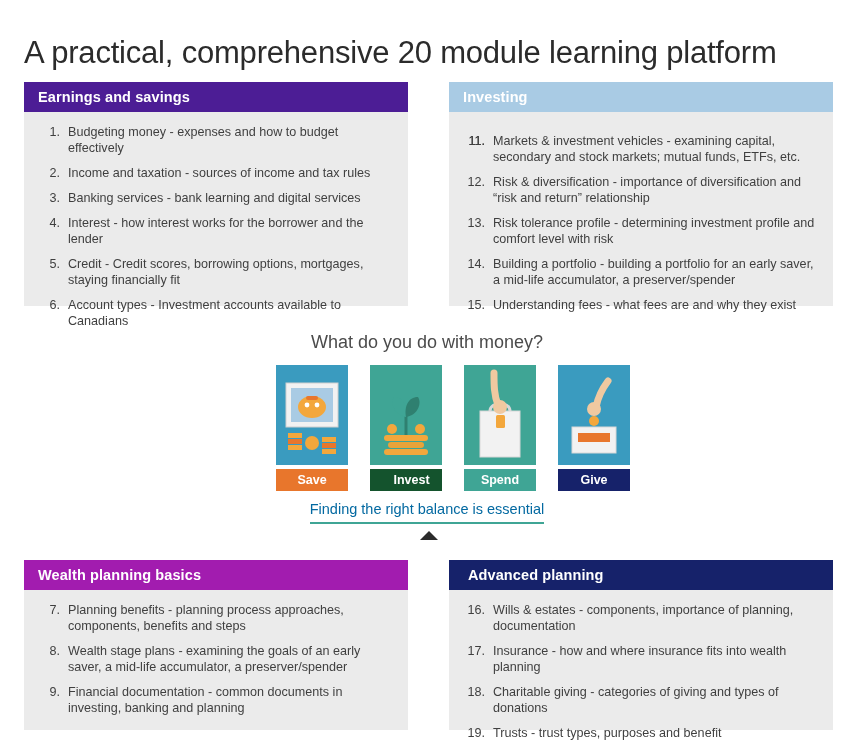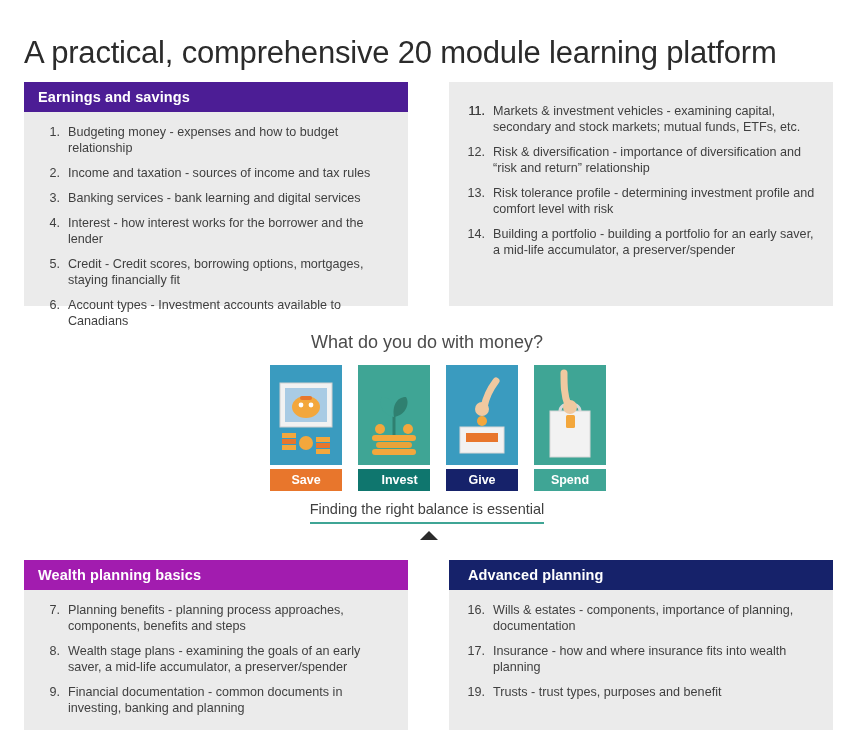--- a/index.html
+++ b/index.html
@@ -90,56 +90,57 @@
   .tiles {
     position: absolute;
     top: 365px;
     left: 270px;
     width: 320px;
     display: flex;
     gap: 16px;
   }
   .tile {
     width: 72px;
+    margin-left: 6px;
   }
   .tile .art {
     width: 72px;
     height: 100px;
     position: relative;
     overflow: hidden;
   }
   .tile .label {
     height: 22px;
     line-height: 22px;
     text-align: center;
     color: #ffffff;
     font-size: 12.5px;
     font-weight: bold;
     margin-top: 4px;
   }
   #tile-save .art { background: #3a9bbf; }
   #tile-save .label { background: #e8762c; }
   #tile-invest .art { background: #3fa595; }
-  #tile-invest .label { background: #0f766e; padding-left: 11px; }
+  #tile-invest .label { background: #14532d; padding-left: 11px; }
   #tile-spend .art { background: #3fa595; }
   #tile-spend .label { background: #3fa595; }
   #tile-give .art { background: #3a9bbf; }
   #tile-give .label { background: #16226a; }
 
   .balance-wrap {
     position: absolute;
     top: 500px;
     left: 0;
     width: 854px;
     text-align: center;
   }
   .balance-text {
     display: inline-block;
     font-size: 14.5px;
-    color: #404040;
+    color: #0369a1;
     padding-bottom: 5px;
     border-bottom: 2px solid #3fa595;
   }
   .triangle {
     position: absolute;
     top: 531px;
     left: 420px;
     width: 0;
     height: 0;
     border-left: 9px solid transparent;
@@ -149,38 +150,40 @@
 </style>
 </head>
 <body>
 
 <h1 class="page-title">A practical, comprehensive 20 module learning platform</h1>
 
 <div class="panel" id="panel-earnings">
   <div class="panel-header">Earnings and savings</div>
   <div class="panel-body">
     <ol class="items">
-      <li><span class="num">1.</span><span>Budgeting money - expenses and how to budget relationship</span></li>
+      <li><span class="num">1.</span><span>Budgeting money - expenses and how to budget effectively</span></li>
       <li><span class="num">2.</span><span>Income and taxation - sources of income and tax rules</span></li>
       <li><span class="num">3.</span><span>Banking services - bank learning and digital services</span></li>
       <li><span class="num">4.</span><span>Interest - how interest works for the borrower and the lender</span></li>
       <li><span class="num">5.</span><span>Credit - Credit scores, borrowing options, mortgages, staying financially fit</span></li>
       <li><span class="num">6.</span><span>Account types - Investment accounts available to Canadians</span></li>
     </ol>
   </div>
 </div>
 
 <div class="panel" id="panel-investing">
+  <div class="panel-header">Investing</div>
   <div class="panel-body">
     <ol class="items">
       <li><span class="num">11.</span></li>
       <li><span class="num">11.</span><span>Markets &amp; investment vehicles - examining capital, secondary and stock markets; mutual funds, ETFs, etc.</span></li>
       <li><span class="num">12.</span><span>Risk &amp; diversification - importance of diversification and “risk and return” relationship</span></li>
       <li><span class="num">13.</span><span>Risk tolerance profile - determining investment profile and comfort level with risk</span></li>
       <li><span class="num">14.</span><span>Building a portfolio - building a portfolio for an early saver, a mid-life accumulator, a preserver/spender</span></li>
+      <li><span class="num">15.</span><span>Understanding fees - what fees are and why they exist</span></li>
     </ol>
   </div>
 </div>
 
 <div class="mid-question">What do you do with money?</div>
 
 <div class="tiles">
   <div class="tile" id="tile-save">
     <div class="art">
       <svg width="72" height="100" viewBox="0 0 72 100">
@@ -211,45 +214,45 @@
         <rect x="14" y="70" width="44" height="6" rx="3" fill="#f3a73c"></rect>
         <rect x="18" y="77" width="36" height="6" rx="3" fill="#e8a33a"></rect>
         <rect x="14" y="84" width="44" height="6" rx="3" fill="#f3a73c"></rect>
         <circle cx="22" cy="64" r="5" fill="#f3a73c"></circle>
         <circle cx="50" cy="64" r="5" fill="#f3a73c"></circle>
       </svg>
     </div>
     <div class="label">Invest</div>
   </div>
 
+  <div class="tile" id="tile-spend">
+    <div class="art">
+      <svg width="72" height="100" viewBox="0 0 72 100">
+        <rect x="16" y="46" width="40" height="46" fill="#f2f2f2" stroke="#d8d8d8"></rect>
+        <path d="M26 46 C26 36 46 36 46 46" stroke="#d8d8d8" stroke-width="3" fill="none"></path>
+        <path d="M30 8 C30 20 30 30 34 40" stroke="#f0c9a0" stroke-width="7" fill="none" stroke-linecap="round"></path>
+        <circle cx="36" cy="42" r="7" fill="#f0c9a0"></circle>
+        <rect x="32" y="50" width="9" height="13" rx="1.5" fill="#f3a73c"></rect>
+      </svg>
+    </div>
+    <div class="label">Spend</div>
+  </div>
+
   <div class="tile" id="tile-give">
     <div class="art">
       <svg width="72" height="100" viewBox="0 0 72 100">
         <rect x="14" y="62" width="44" height="26" fill="#f2f2f2" stroke="#d8d8d8"></rect>
         <rect x="20" y="68" width="32" height="9" fill="#e8762c"></rect>
         <path d="M50 16 C44 24 40 32 38 42" stroke="#f0c9a0" stroke-width="7" fill="none" stroke-linecap="round"></path>
         <circle cx="36" cy="44" r="7" fill="#f0c9a0"></circle>
         <circle cx="36" cy="56" r="5" fill="#f3a73c"></circle>
       </svg>
     </div>
     <div class="label">Give</div>
   </div>
-
-  <div class="tile" id="tile-spend">
-    <div class="art">
-      <svg width="72" height="100" viewBox="0 0 72 100">
-        <rect x="16" y="46" width="40" height="46" fill="#f2f2f2" stroke="#d8d8d8"></rect>
-        <path d="M26 46 C26 36 46 36 46 46" stroke="#d8d8d8" stroke-width="3" fill="none"></path>
-        <path d="M30 8 C30 20 30 30 34 40" stroke="#f0c9a0" stroke-width="7" fill="none" stroke-linecap="round"></path>
-        <circle cx="36" cy="42" r="7" fill="#f0c9a0"></circle>
-        <rect x="32" y="50" width="9" height="13" rx="1.5" fill="#f3a73c"></rect>
-      </svg>
-    </div>
-    <div class="label">Spend</div>
-  </div>
 </div>
 
 <div class="balance-wrap">
   <span class="balance-text">Finding the right balance is essential</span>
 </div>
 <div class="triangle"></div>
 
 <div class="panel" id="panel-wealth">
   <div class="panel-header">Wealth planning basics</div>
   <div class="panel-body">
@@ -260,17 +263,18 @@
     </ol>
   </div>
 </div>
 
 <div class="panel" id="panel-advanced">
   <div class="panel-header">Advanced planning</div>
   <div class="panel-body">
     <ol class="items">
       <li><span class="num">16.</span><span>Wills &amp; estates - components, importance of planning, documentation</span></li>
       <li><span class="num">17.</span><span>Insurance - how and where insurance fits into wealth planning</span></li>
+      <li><span class="num">18.</span><span>Charitable giving - categories of giving and types of donations</span></li>
       <li><span class="num">19.</span><span>Trusts - trust types, purposes and benefit</span></li>
 
     </ol>
   </div>
 </div>
 
 </body></html>

